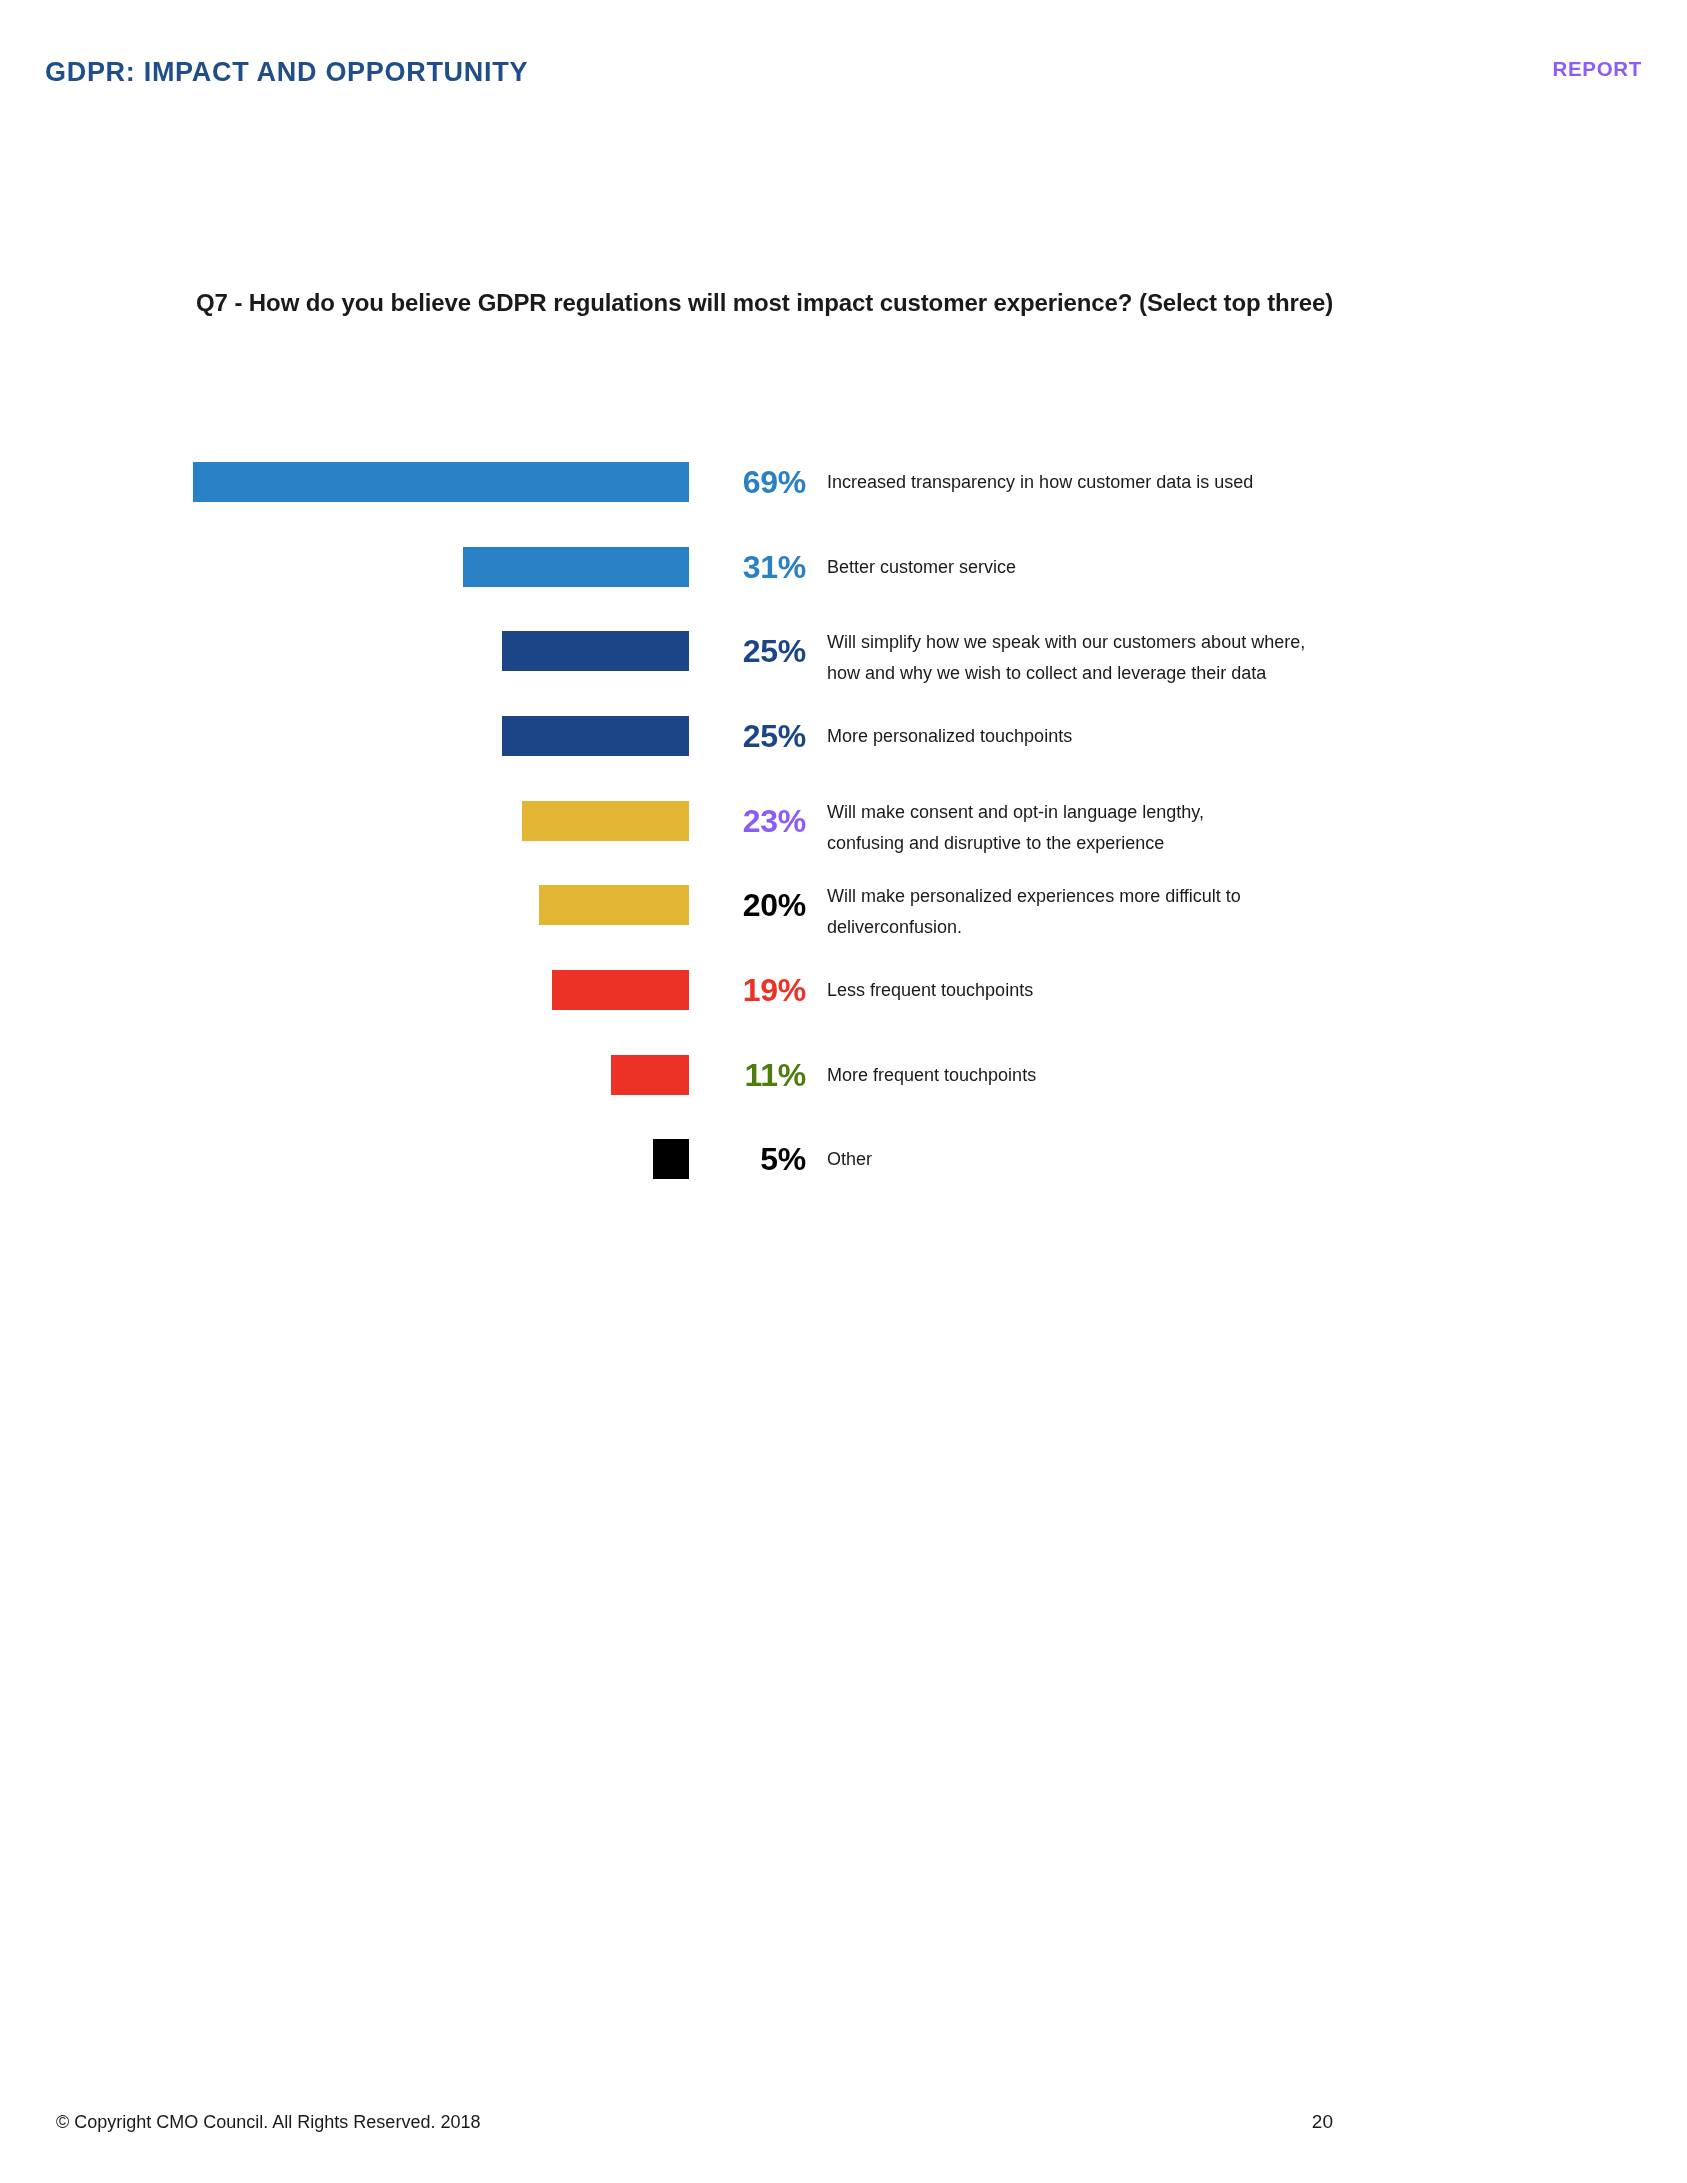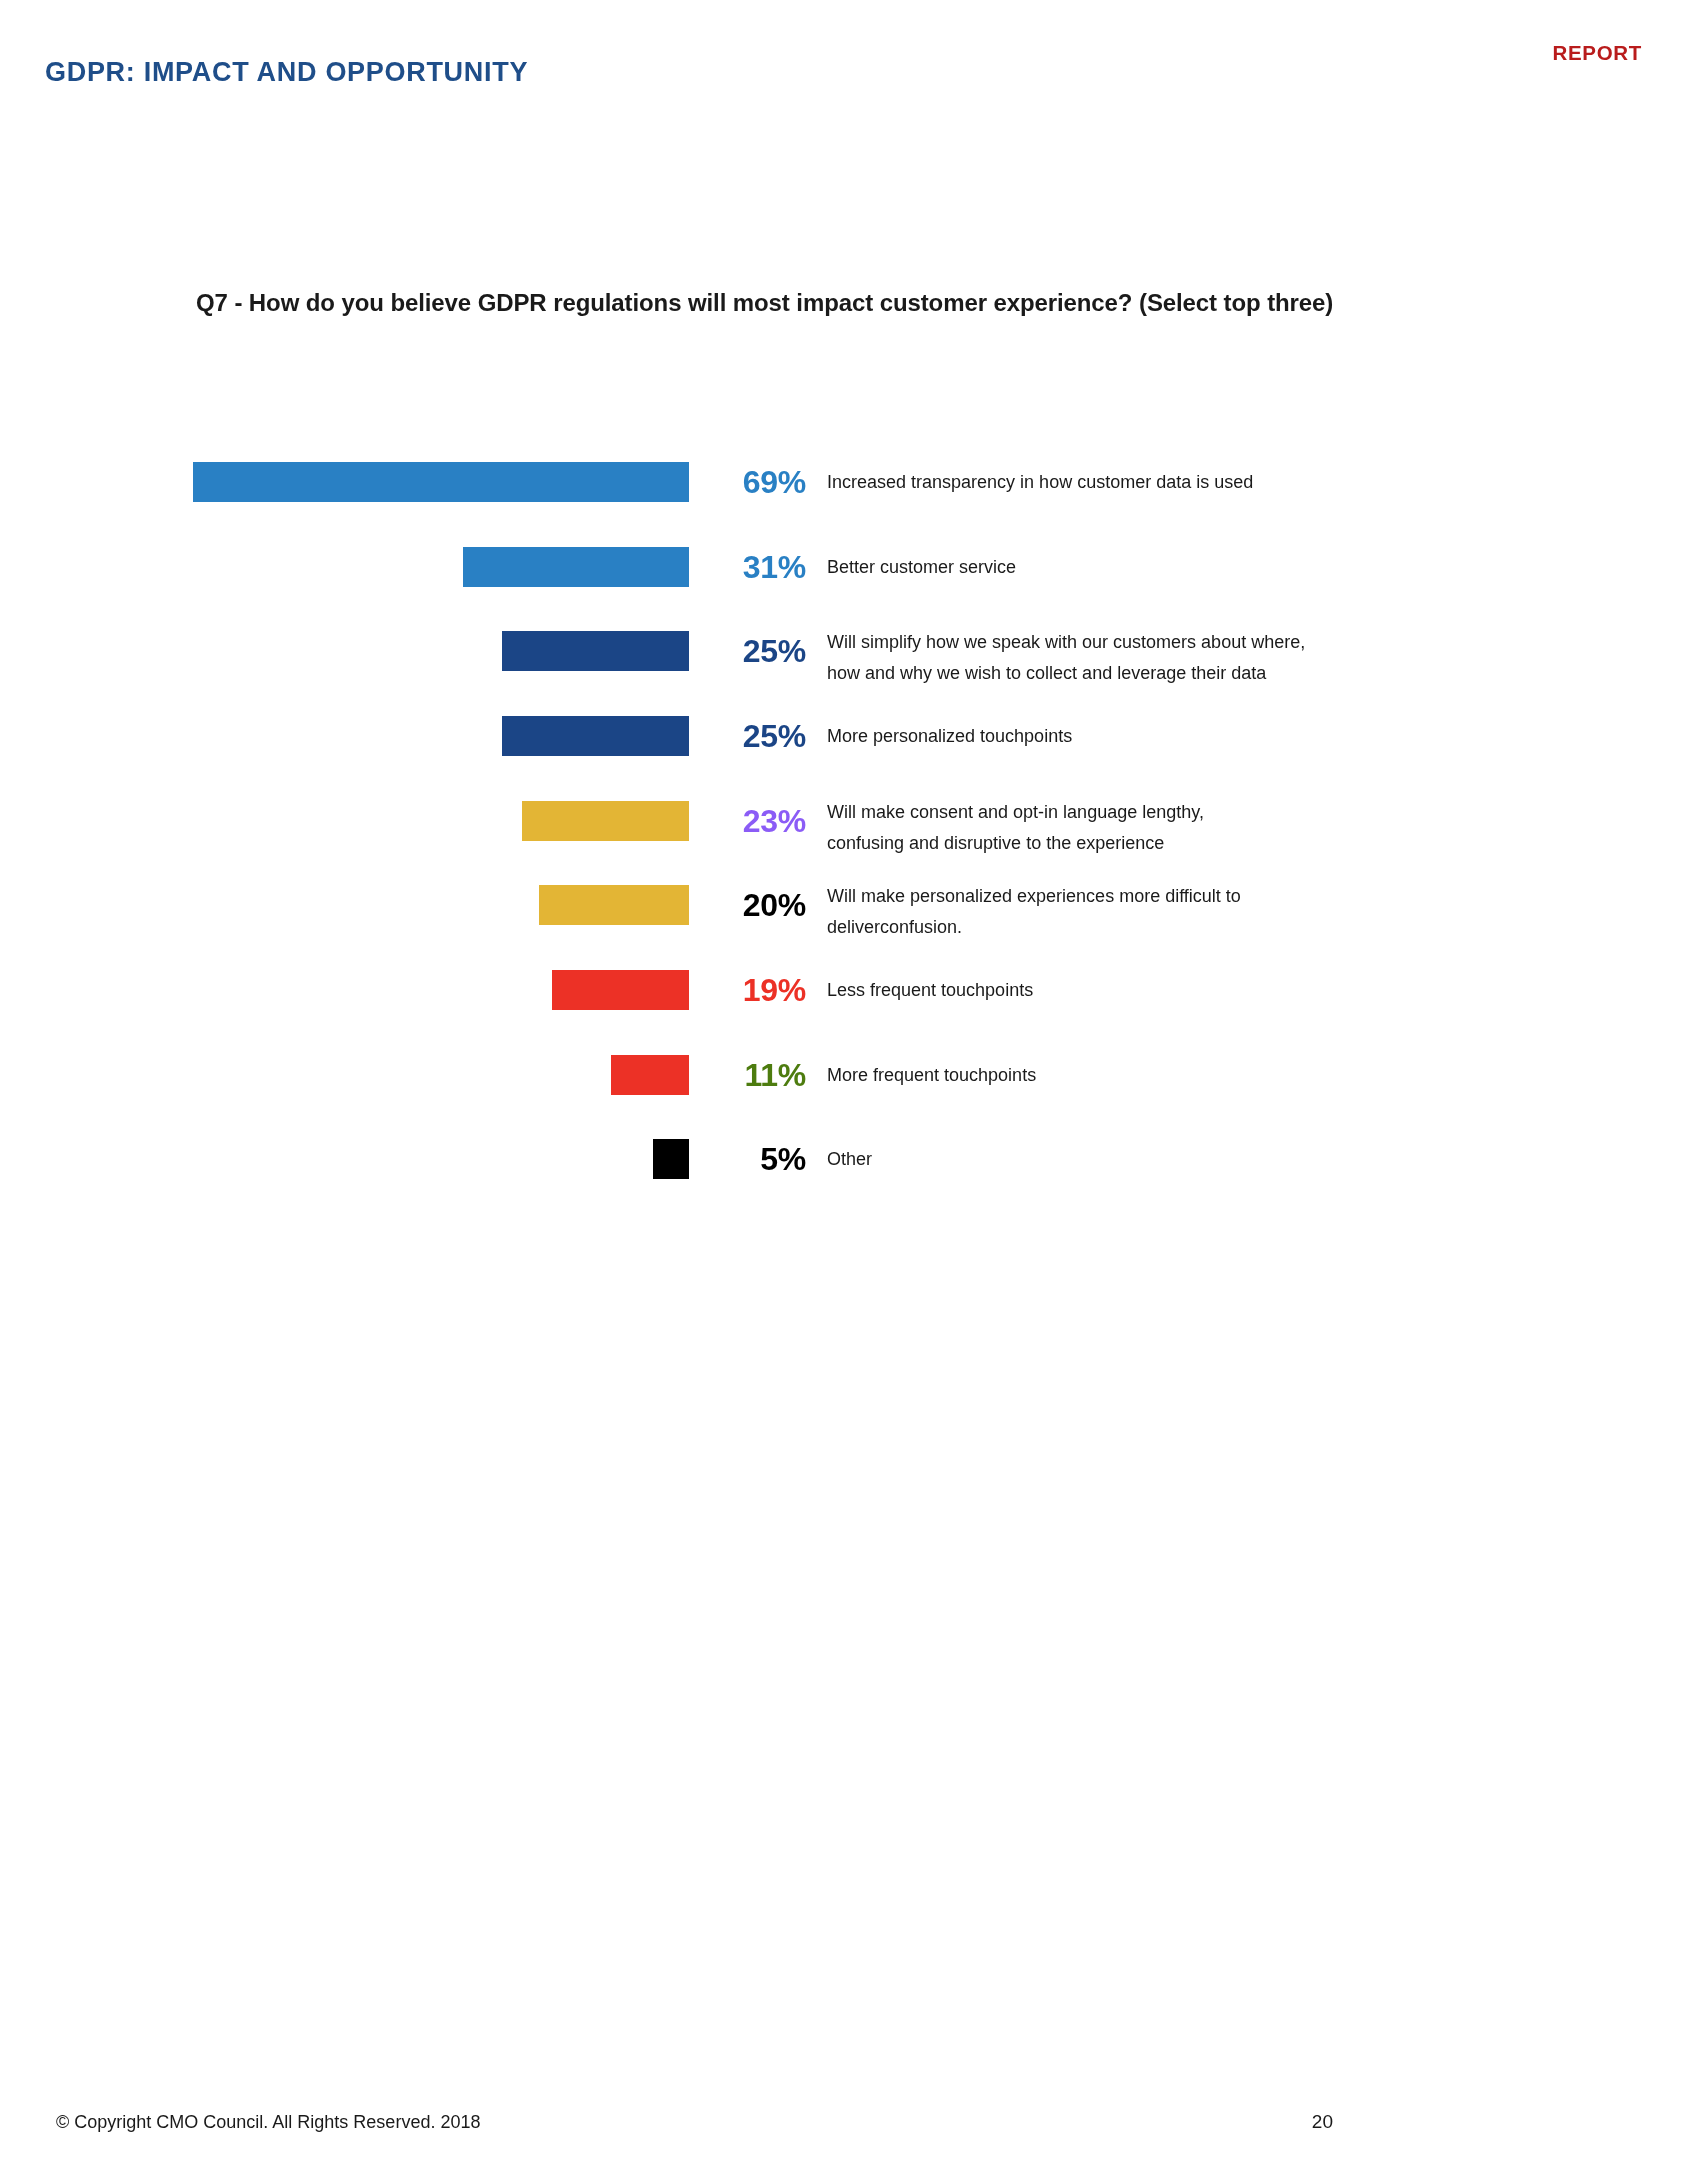--- a/index.html
+++ b/index.html
@@ -29,25 +29,25 @@
     top: 57px;
     font-size: 27px;
     font-weight: bold;
     letter-spacing: 0.7px;
     color: #1f4e89;
     white-space: nowrap;
   }
   .header-right {
     position: absolute;
     right: 45px;
-    top: 41px;
+    top: 57px;
     font-size: 20.5px;
     font-weight: bold;
     letter-spacing: 0.7px;
-    color: #b91c1c;
+    color: #8b5cf6;
     white-space: nowrap;
   }
 
   
   .chart-title {
     position: absolute;
     left: 196px;
     top: 289px;
     font-size: 24px;
     font-weight: bold;

